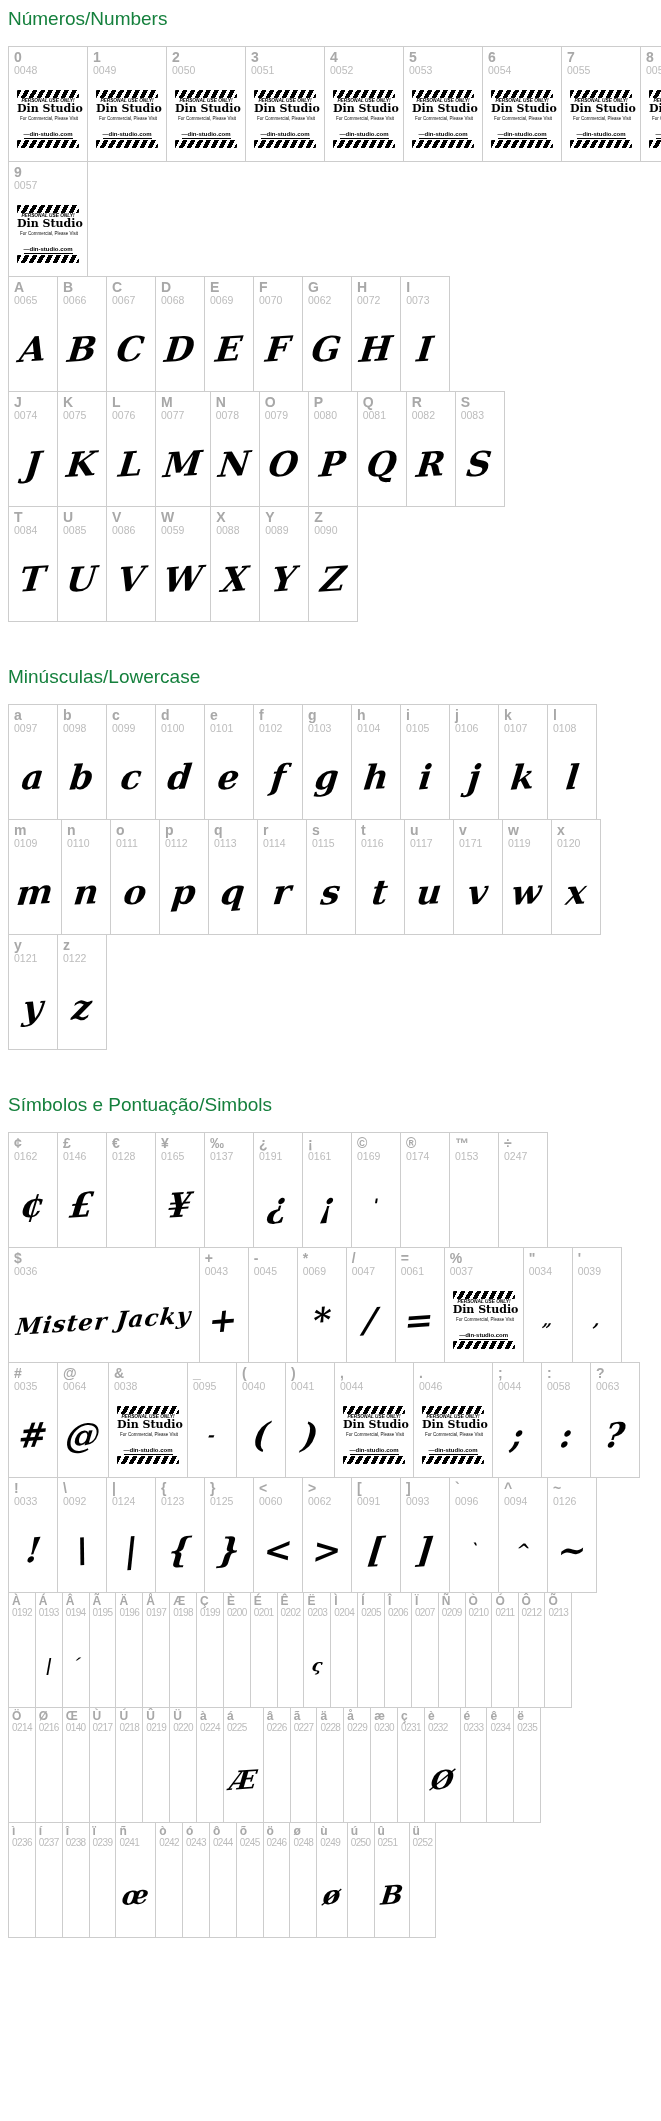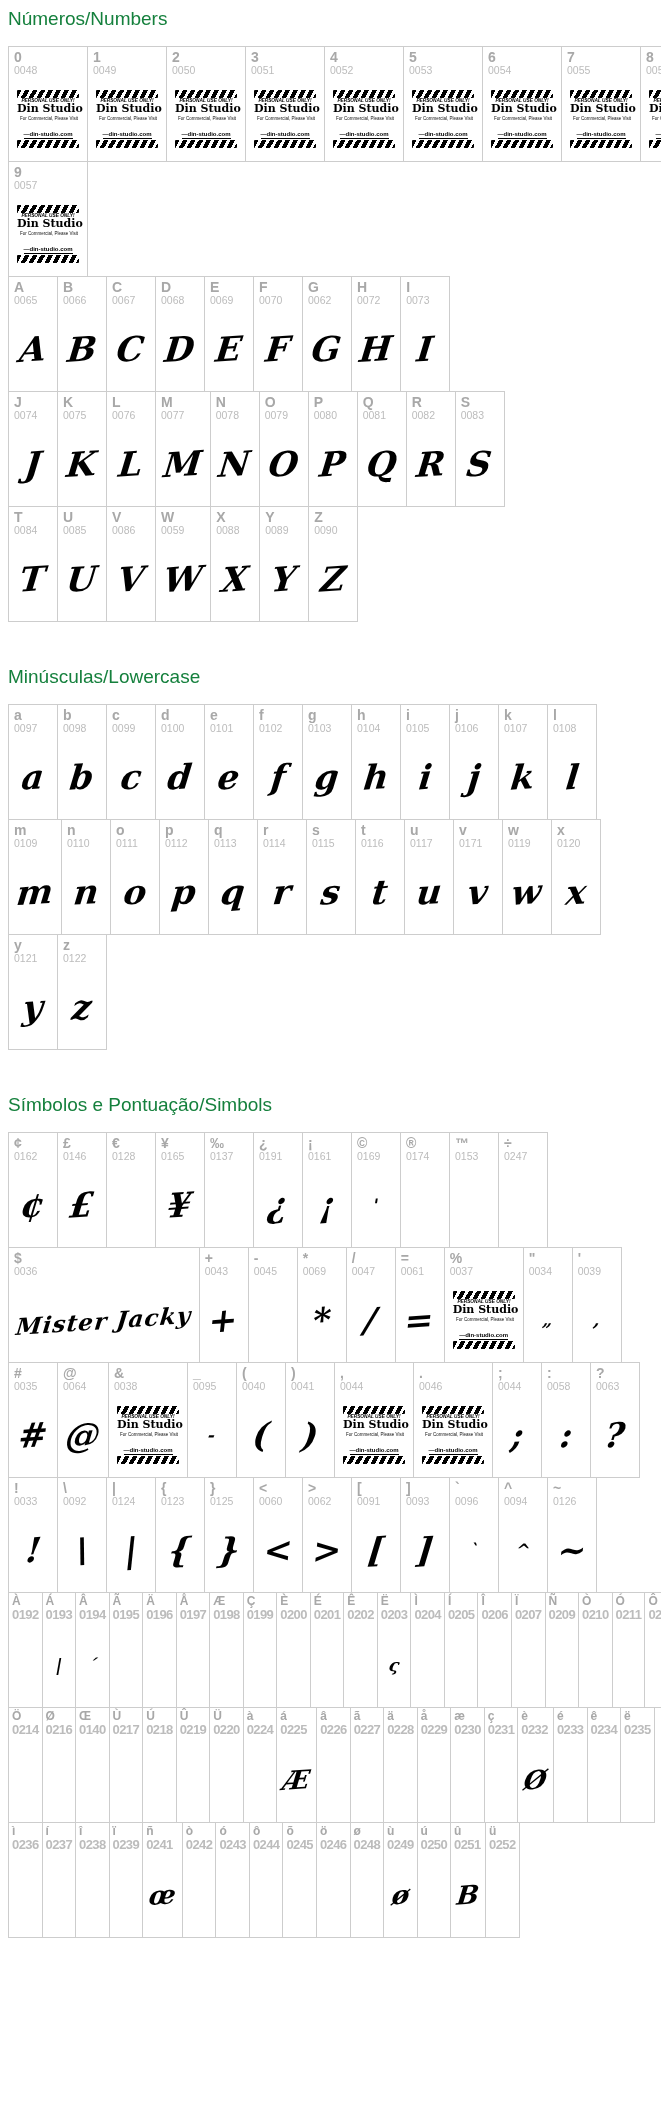--- a/index.html
+++ b/index.html
@@ -16,21 +16,21 @@
   .char{color:#a8a8a8;font-weight:bold;font-size:14px;font-family:"Liberation Sans",sans-serif;}
   .code{color:#bcbcbc;font-size:10.5px;font-family:"Liberation Sans",sans-serif;letter-spacing:0;}
   .glyph-area{flex:1;display:flex;align-items:center;justify-content:center;padding:0 3px;}
   .glyph-script{font-family:"DejaVu Serif",serif;font-style:italic;font-weight:700;font-size:34px;color:#000;
                 transform:skewX(-10deg) rotate(-4deg);white-space:nowrap;}
   .glyph-long{font-size:23px;letter-spacing:1px;}
   .glyph-mark{font-family:"DejaVu Serif",serif;font-style:italic;font-weight:700;font-size:17px;color:#000;
               transform:skewX(-10deg);}
   .compact .cell{min-width:27px;padding:2px 3px 4px 3px;}
   .compact .char{font-size:12px;}
-  .compact .code{font-size:13px;letter-spacing:-0.6px;font-weight:bold;}
+  .compact .code{font-size:10px;letter-spacing:-0.6px;}
   .compact .glyph-script{font-size:26px;}
   
   .wm{width:62px;color:#000;text-align:center;line-height:1.15;}
   .wm-bar{height:8px;background:repeating-linear-gradient(118deg,#000 0 4px,#fff 4px 7px);border-radius:1px;}
   .wm-l1{font-size:5px;font-weight:bold;font-style:italic;white-space:nowrap;transform:scale(.95);}
   .wm-brand{font-family:"DejaVu Serif",serif;font-weight:bold;font-size:11px;white-space:nowrap;}
   .wm-l3{font-size:5px;white-space:nowrap;transform:scale(.9);color:#111;}
   .wm-l4{font-size:6px;font-weight:bold;display:inline-block;border-bottom:1px solid #000;white-space:nowrap;}
   .wm-l4:before{content:"\2014";}
 </style>

